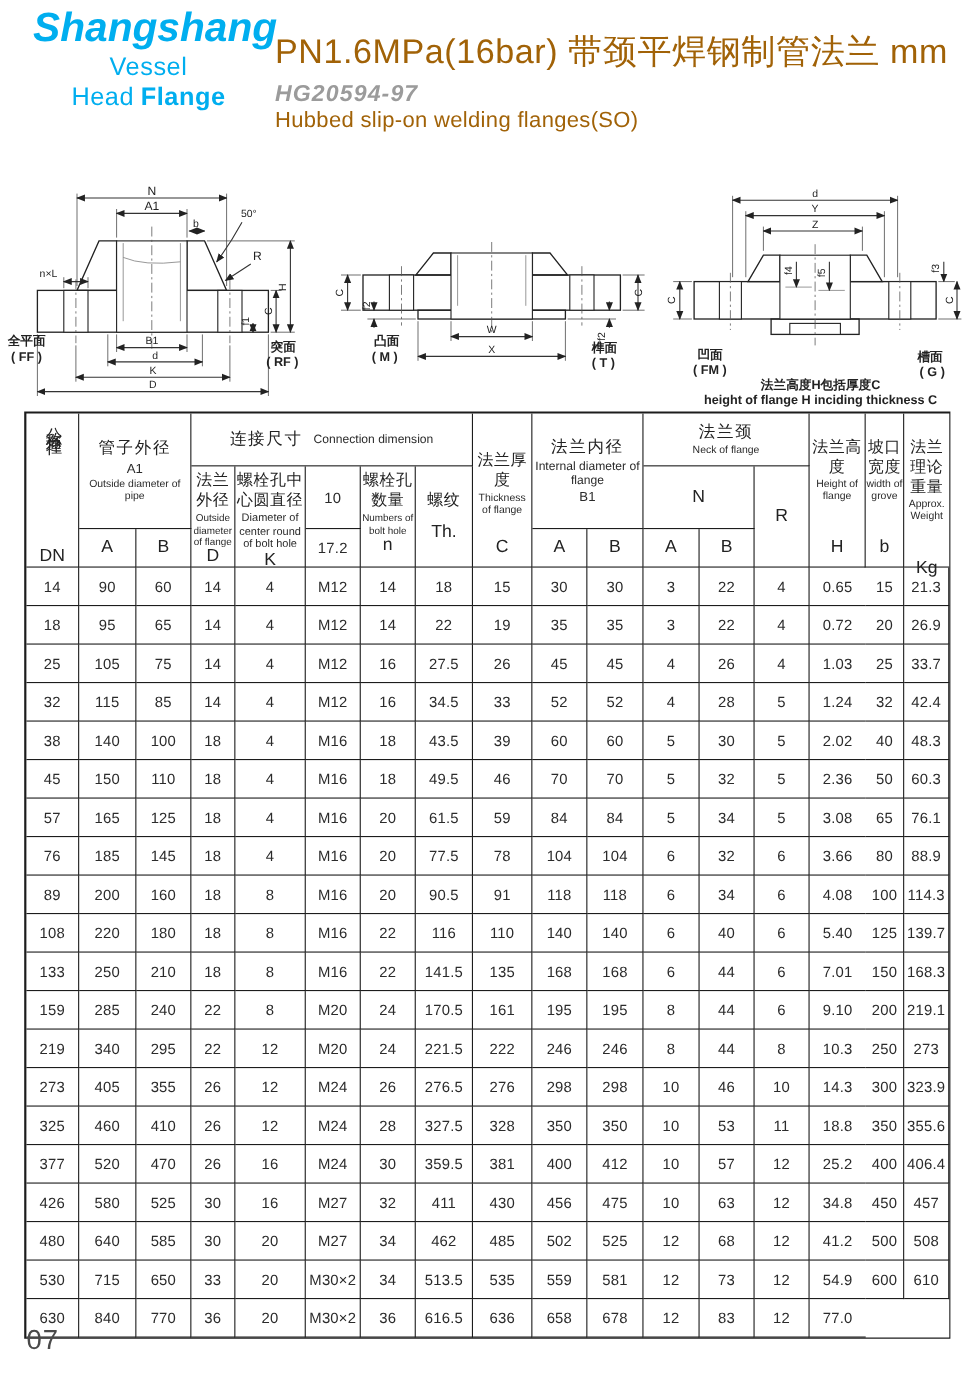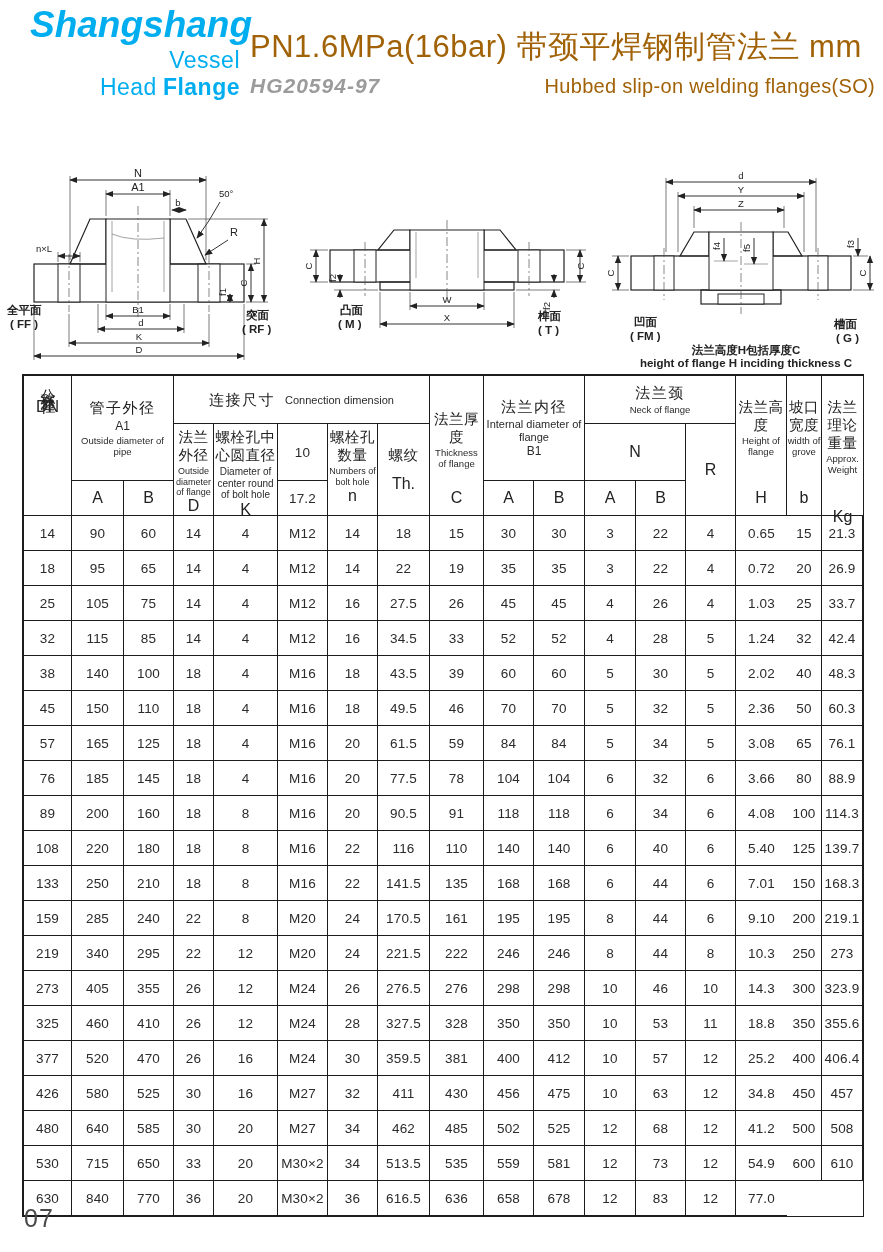--- a/index.html
+++ b/index.html
@@ -1,27 +1,27 @@
 <!DOCTYPE html>
 <html><head>
 <meta charset="utf-8">
 <style>
   html,body{margin:0;padding:0;background:#ffffff;}
   body{width:883px;height:1252px;position:relative;font-family:"Liberation Sans","DejaVu Sans",sans-serif;color:#2b2b2b;overflow:hidden;}
 
   
-  .logo{position:absolute;left:30px;top:6px;width:210px;text-align:right;}
+  .logo{position:absolute;left:30px;top:6px;width:210px;text-align:center;}
   .logo .brand{font-size:37px;font-weight:800;font-style:italic;color:#00aeef;letter-spacing:0px;line-height:1.05;}
   .logo .tag{font-size:23px;color:#00aeef;margin-top:2px;letter-spacing:0.5px;}
   .logo .tag .light{font-weight:400;}
   .logo .tag .bold{font-weight:700;margin-left:6px;}
 
   .title-block{position:absolute;left:250px;top:26px;width:625px;}
   .main-title{font-size:31px;color:#a16207;white-space:nowrap;letter-spacing:0.5px;}
-  .sub-row{display:flex;justify-content:space-between;align-items:center;margin-top:6px;}
+  .sub-row{display:flex;justify-content:space-between;align-items:flex-start;margin-top:6px;flex-direction:column;}
   .standard{font-size:21px;font-weight:700;font-style:italic;color:#9b9b9b;letter-spacing:1px;}
   .subtitle{font-size:20px;color:#a16207;letter-spacing:0.3px;}
 
   
   .drawings{position:absolute;left:0;top:160px;width:883px;height:210px;}
   svg text{font-family:"Liberation Sans","DejaVu Sans",sans-serif;fill:#222;}
   .dim{stroke:#333;stroke-width:1;fill:none;}
   .ext{stroke:#444;stroke-width:0.7;fill:none;}
   .body-line{stroke:#222;stroke-width:1.2;fill:none;}
   .cl{stroke:#555;stroke-width:0.7;stroke-dasharray:9 3 2 3;fill:none;}
@@ -39,21 +39,21 @@
     border-top:2px solid #1c1c1c;border-left:2px solid #1c1c1c;
     border-right:0.6px solid #1c1c1c;border-bottom:0.6px solid #1c1c1c;
     background:#fff;}
   .cell{box-sizing:border-box;border-right:1.4px solid #1c1c1c;border-bottom:1.4px solid #1c1c1c;
     display:flex;flex-direction:column;align-items:center;justify-content:center;text-align:center;}
   .cn{font-size:15px;font-weight:500;color:#222;letter-spacing:1.5px;line-height:1.3;}
   .cn-s{font-size:14.5px;font-weight:500;color:#222;letter-spacing:0.5px;line-height:1.25;}
   .en{font-size:9.5px;color:#2a2a2a;line-height:1.15;margin-top:2px;}
   .letter{font-size:16px;color:#222;}
   .tall{justify-content:space-between;padding:8px 0 8px;}
-  .h-dn{grid-column:1;grid-row:1/4;justify-content:flex-start;gap:6px;}
+  .h-dn{grid-column:1;grid-row:1/4;justify-content:space-between;gap:6px;}
   .vtext{writing-mode:vertical-rl;text-orientation:upright;font-size:15px;letter-spacing:4px;color:#222;}
   .h-pipe{grid-column:2/4;grid-row:1/3;}
   .h-conn{grid-column:4/9;grid-row:1;flex-direction:row;gap:10px;align-items:center;}
   .h-D{grid-column:4;grid-row:2/4;}
   .h-K{grid-column:5;grid-row:2/4;}
   .h-L{grid-column:6;grid-row:2/4;}
   .h-n{grid-column:7;grid-row:2/4;}
   .h-th{grid-column:8;grid-row:2/4;}
   .subcol{justify-content:space-between;padding:4px 1px 22px;}
   .h-C{grid-column:9;grid-row:1/4;}

